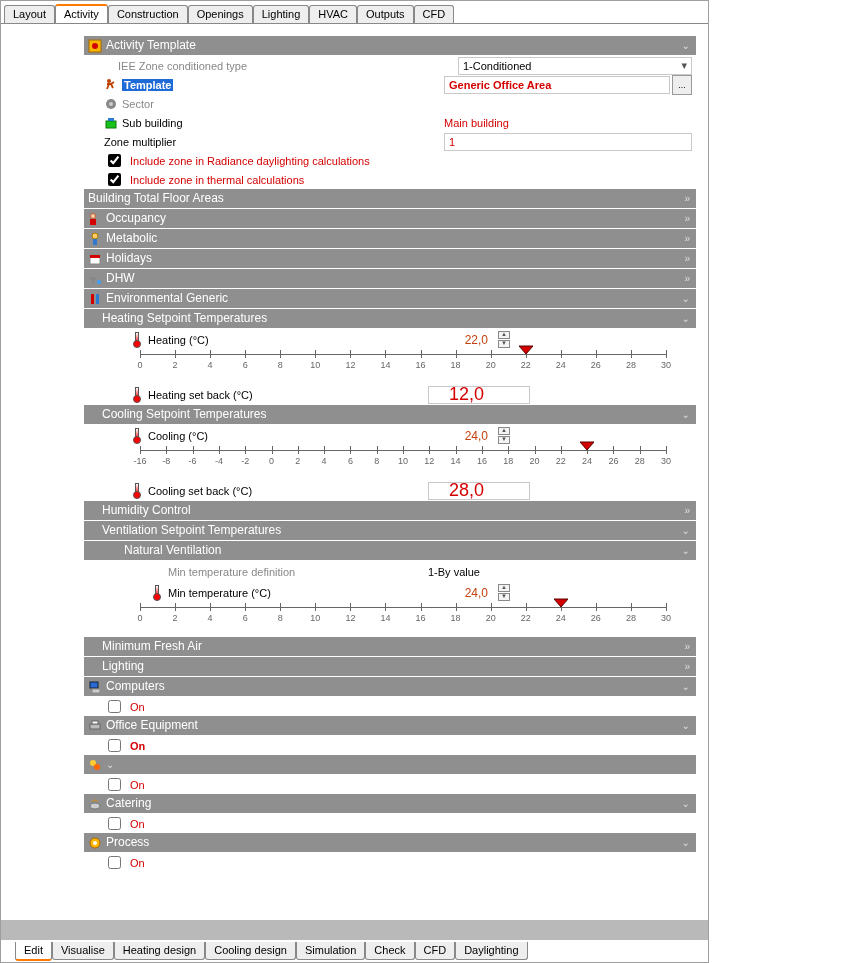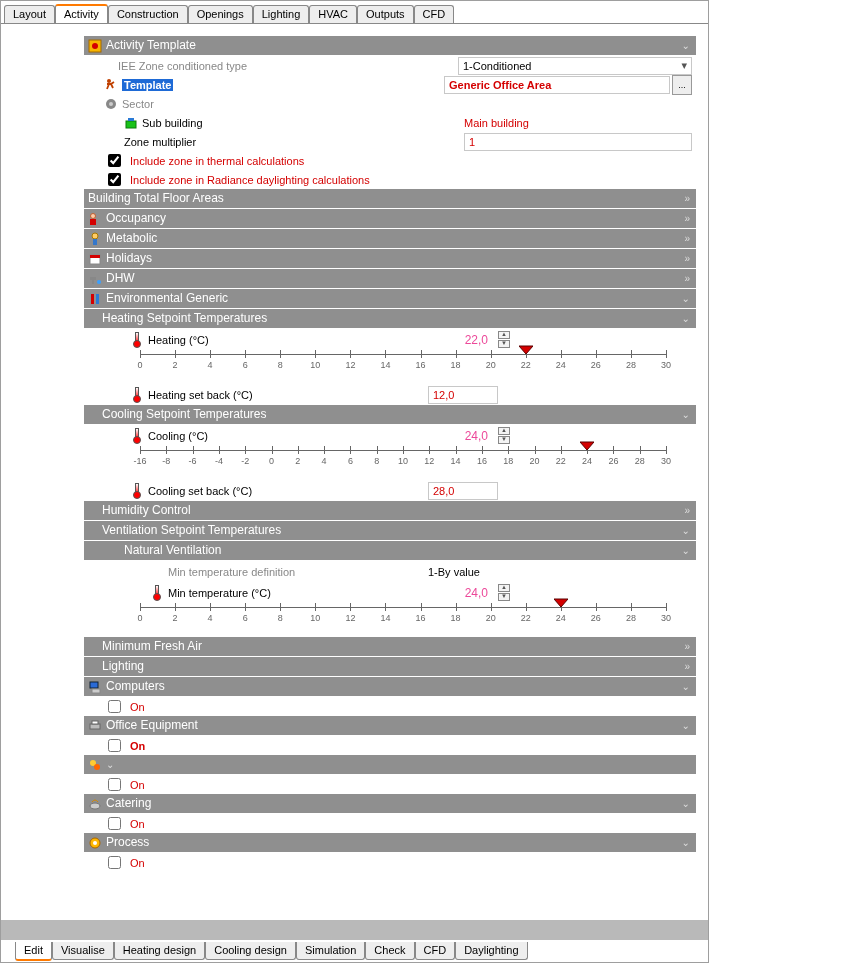--- a/index.html
+++ b/index.html
@@ -16,43 +16,43 @@
 .sec{background:#8f8f8f;color:#fff;height:19px;line-height:19px;padding:0 4px;font-size:12px;display:flex;align-items:center;gap:4px;border-bottom:1px solid #fff;}
 .sec .ico{width:14px;height:14px;display:inline-flex;align-items:center;justify-content:center;flex:0 0 auto;}
 .sec .title{flex:1;white-space:nowrap;}
 .sec .chev{font-size:10px;color:#ddd;flex:0 0 auto;margin-right:2px;}
 .sec.ind1{padding-left:18px;}
 .sec.ind2{padding-left:40px;}
 
 .row{display:flex;align-items:center;height:19px;padding:0 4px;}
 .row .lab{flex:0 0 340px;color:#888;font-size:11px;display:flex;align-items:center;gap:4px;white-space:nowrap;}
 .row .lab .ico{width:14px;height:14px;display:inline-flex;align-items:center;justify-content:center;}
-.row .lab.black{color:#000;margin-left:20px;}
+.row .lab.black{color:#000;}
 .row .lab.highlight span.text{background:#1e6ad6;color:#fff;font-weight:bold;padding:0 2px;}
 .row .val{flex:1;display:flex;align-items:center;}
 .row .val.grey{color:#888;}
 .row .val.red{color:#d40000;font-weight:normal;}
 .row .val .box{border:1px solid #c8c8c8;background:#fff;height:16px;flex:1;padding:0 4px;font-size:11px;display:flex;align-items:center;}
 .val .ellipsis{width:18px;height:18px;border:1px solid #999;background:#eee;margin-left:2px;display:flex;align-items:center;justify-content:center;font-size:9px;cursor:pointer;}
 .val .dd::after{content:"▾";margin-left:auto;color:#555;}
 
 .pl1{padding-left:20px}.pl2{padding-left:34px}.pl3{padding-left:60px}
 
 .ck{display:flex;align-items:center;height:19px;gap:6px;color:#d40000;}
 .ck input{accent-color:#000;}
 .ck.norm{color:#000;}
 
 .sprow{display:flex;align-items:center;height:21px;}
 .sprow .icol{width:56px;display:flex;justify-content:flex-end;padding-right:8px;}
 .sprow .lab{flex:0 0 280px;color:#000;font-size:11px}
 .sprow .lab.grey{color:#888}
-.sprow .num{width:60px;text-align:right;color:#ec4899;font-weight:normal;font-size:12px;display:flex;justify-content:flex-end;align-items:center;}
+.sprow .num{width:60px;text-align:right;color:#c2410c;font-weight:normal;font-size:12px;display:flex;justify-content:flex-end;align-items:center;}
 .sprow .spin{width:16px;margin-left:10px;display:flex;flex-direction:column;gap:1px;}
 .sprow .spin .b{width:10px;height:6px;border:1px solid #888;font-size:6px;line-height:4px;text-align:center;background:#f4f4f4;cursor:pointer;color:#555;}
-.sprow .numbox{border:1px solid #c8c8c8;height:16px;width:60px;padding:0 4px;color:#d40000;font-size:11px;text-align:left;display:flex;align-items:center;}
+.sprow .numbox{border:1px solid #c8c8c8;height:16px;width:60px;padding:0 20px;color:#d40000;font-size:18px;text-align:left;display:flex;align-items:center;}
 
 .ruler{height:32px;position:relative;margin:0 30px 2px 56px;}
 .ruler .line{position:absolute;left:0;right:0;top:4px;height:1px;background:#666;}
 .ruler .tick{position:absolute;top:0;width:1px;height:8px;background:#666;}
 .ruler .lbl{position:absolute;top:10px;color:#666;font-size:9px;transform:translateX(-50%);}
 .ruler .marker{position:absolute;top:-5px;transform:translateX(-50%);}
 .ruler .marker svg{display:block;}
 
 .thermo{width:8px;height:16px;position:relative;}
 .thermo::before{content:"";position:absolute;left:3px;top:0;width:2px;height:10px;background:linear-gradient(#fff,#f00);border:1px solid #555;}
@@ -152,25 +152,25 @@
       <div class="row pl1">
         <div class="lab black">
             <span class="text">Zone multiplier</span>
           </div>
         <div class="val">
             <div class="box" style="color:#d40000;">1</div>
           </div>
       </div>
       <div class="ck pl1">
         <input type="checkbox" checked="" style="">
-        <span>Include zone in thermal calculations</span>
+        <span>Include zone in Radiance daylighting calculations</span>
       </div>
       <div class="ck pl1">
         <input type="checkbox" checked="" style="">
-        <span>Include zone in Radiance daylighting calculations</span>
+        <span>Include zone in thermal calculations</span>
       </div>
 
       <div class="sec">
         <span class="title">Building Total Floor Areas</span>
           <span class="chev">»</span>
       </div>
       <div class="sec">
         <span class="ico">
             <svg width="14" height="14">
               <circle cx="5" cy="4" r="2.5" fill="#ffccaa" stroke="#c06030"></circle>

